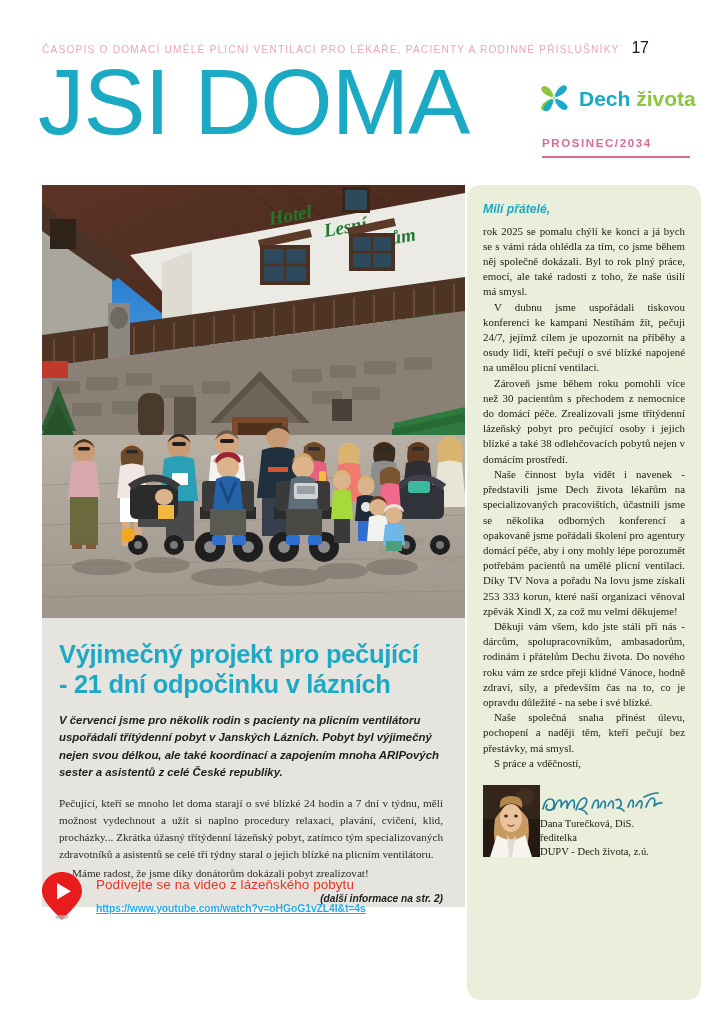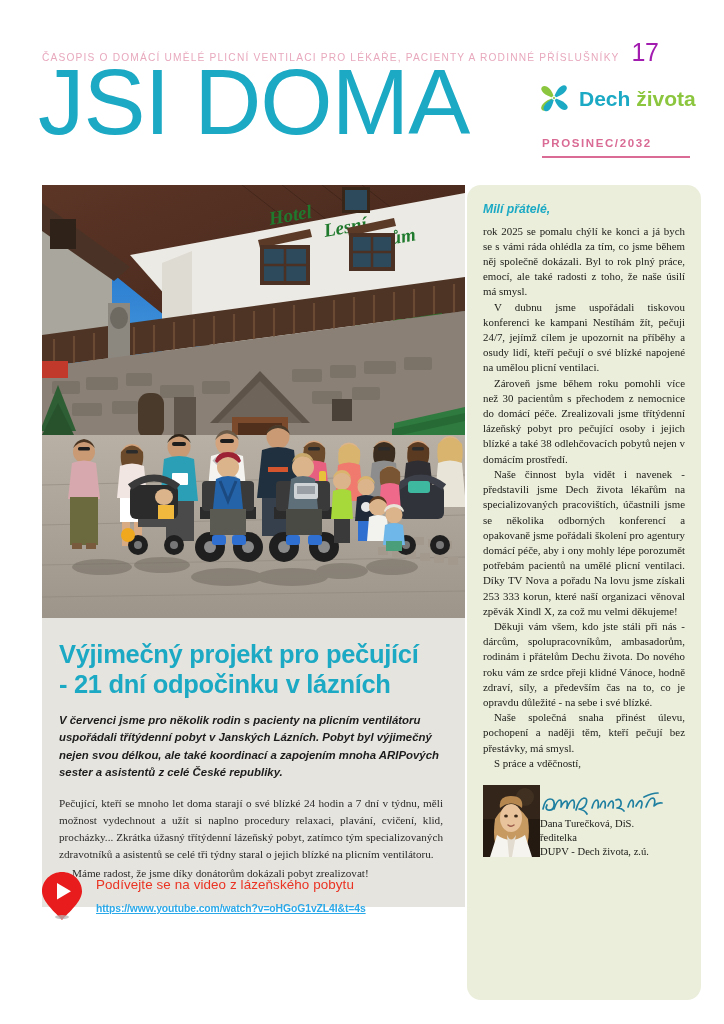--- a/index.html
+++ b/index.html
@@ -41,23 +41,23 @@
     font-family: "Liberation Sans", sans-serif;
     font-size: 10.2px;
     letter-spacing: 1.18px;
     color: #e8a9bd;
     font-weight: 400;
     white-space: nowrap;
     line-height: 1;
   }
   .page-number {
     font-family: "Liberation Sans", sans-serif;
-    font-size: 25px;
+    font-size: 16px;
     font-weight: 400;
-    color: #a21caf;
+    color: #0f172a;
     line-height: 1;
     margin-left: 12px;
     letter-spacing: -0.5px;
   }
 
   .wordmark {
     position: absolute;
     left: 38px; top: 56px;
     font-family: "Liberation Sans", sans-serif;
     font-size: 93px;
@@ -285,21 +285,21 @@
             <circle cx="0" cy="0" r="1.1" fill="#8cc63e"></circle>
           </g>
         </svg>
       </div>
       <div class="brand-text">
         <span class="brand-dech">Dech</span><span>&nbsp;</span><span class="brand-zivota">života</span>
       </div>
     </div>
 
     <div class="issue-wrap">
-      <div class="issue-date">PROSINEC/2032</div>
+      <div class="issue-date">PROSINEC/2034</div>
       <div class="issue-rule"></div>
     </div>
   </div>
 
   <div class="left-col">
 
     <div class="photo">
       <svg width="423" height="433" viewBox="0 0 423 433" aria-hidden="true">
         <defs>
           <linearGradient id="sky" x1="0" y1="0" x2="0" y2="1">
@@ -660,20 +660,21 @@
     </div>
 
     <div class="article-body">
       <h1 class="headline">
         <span>Výjimečný projekt pro pečující</span><br>
         <span>- 21 dní odpočinku v lázních</span>
       </h1>
       <p class="perex">V červenci jsme pro několik rodin s pacienty na plicním ventilátoru uspořádali třítýdenní pobyt v Janských Lázních. Pobyt byl výjimečný nejen svou délkou, ale také koordinací a zapojením mnoha ARIPových sester a asistentů z celé České republiky.</p>
       <p class="body-text">Pečující, kteří se mnoho let doma starají o své blízké 24 hodin a 7 dní v týdnu, měli možnost vydechnout a užít si naplno procedury relaxaci, plavání, cvičení, klid, procházky... Zkrátka úžasný třítýdenní lázeňský pobyt, zatímco tým specializovaných zdravotníků a asistentů se celé tři týdny staral o jejich blízké na plicním ventilátoru.</p>
       <p class="body-text indent">Máme radost, že jsme díky donátorům dokázali pobyt zrealizovat!</p>
+      <p class="note">(další informace na str. 2)</p>
     </div>
   </div>
 
   <div class="video-cta">
     <div class="yt-pin">
       <svg width="40" height="48" viewBox="0 0 40 48" aria-hidden="true">
         <path d="M20,0 C31,0 40,8.6 40,19.2 C40,29.5 27,40 20,48 C13,40 0,29.5 0,19.2 C0,8.6 9,0 20,0 Z" fill="#e81c1c"></path>
         <path d="M15,11 L29,19.2 L15,27.4 Z" fill="#ffffff"></path>
         <ellipse cx="20" cy="45" rx="7" ry="2" fill="#b5b5b5" opacity="0.75"></ellipse>
       </svg>

